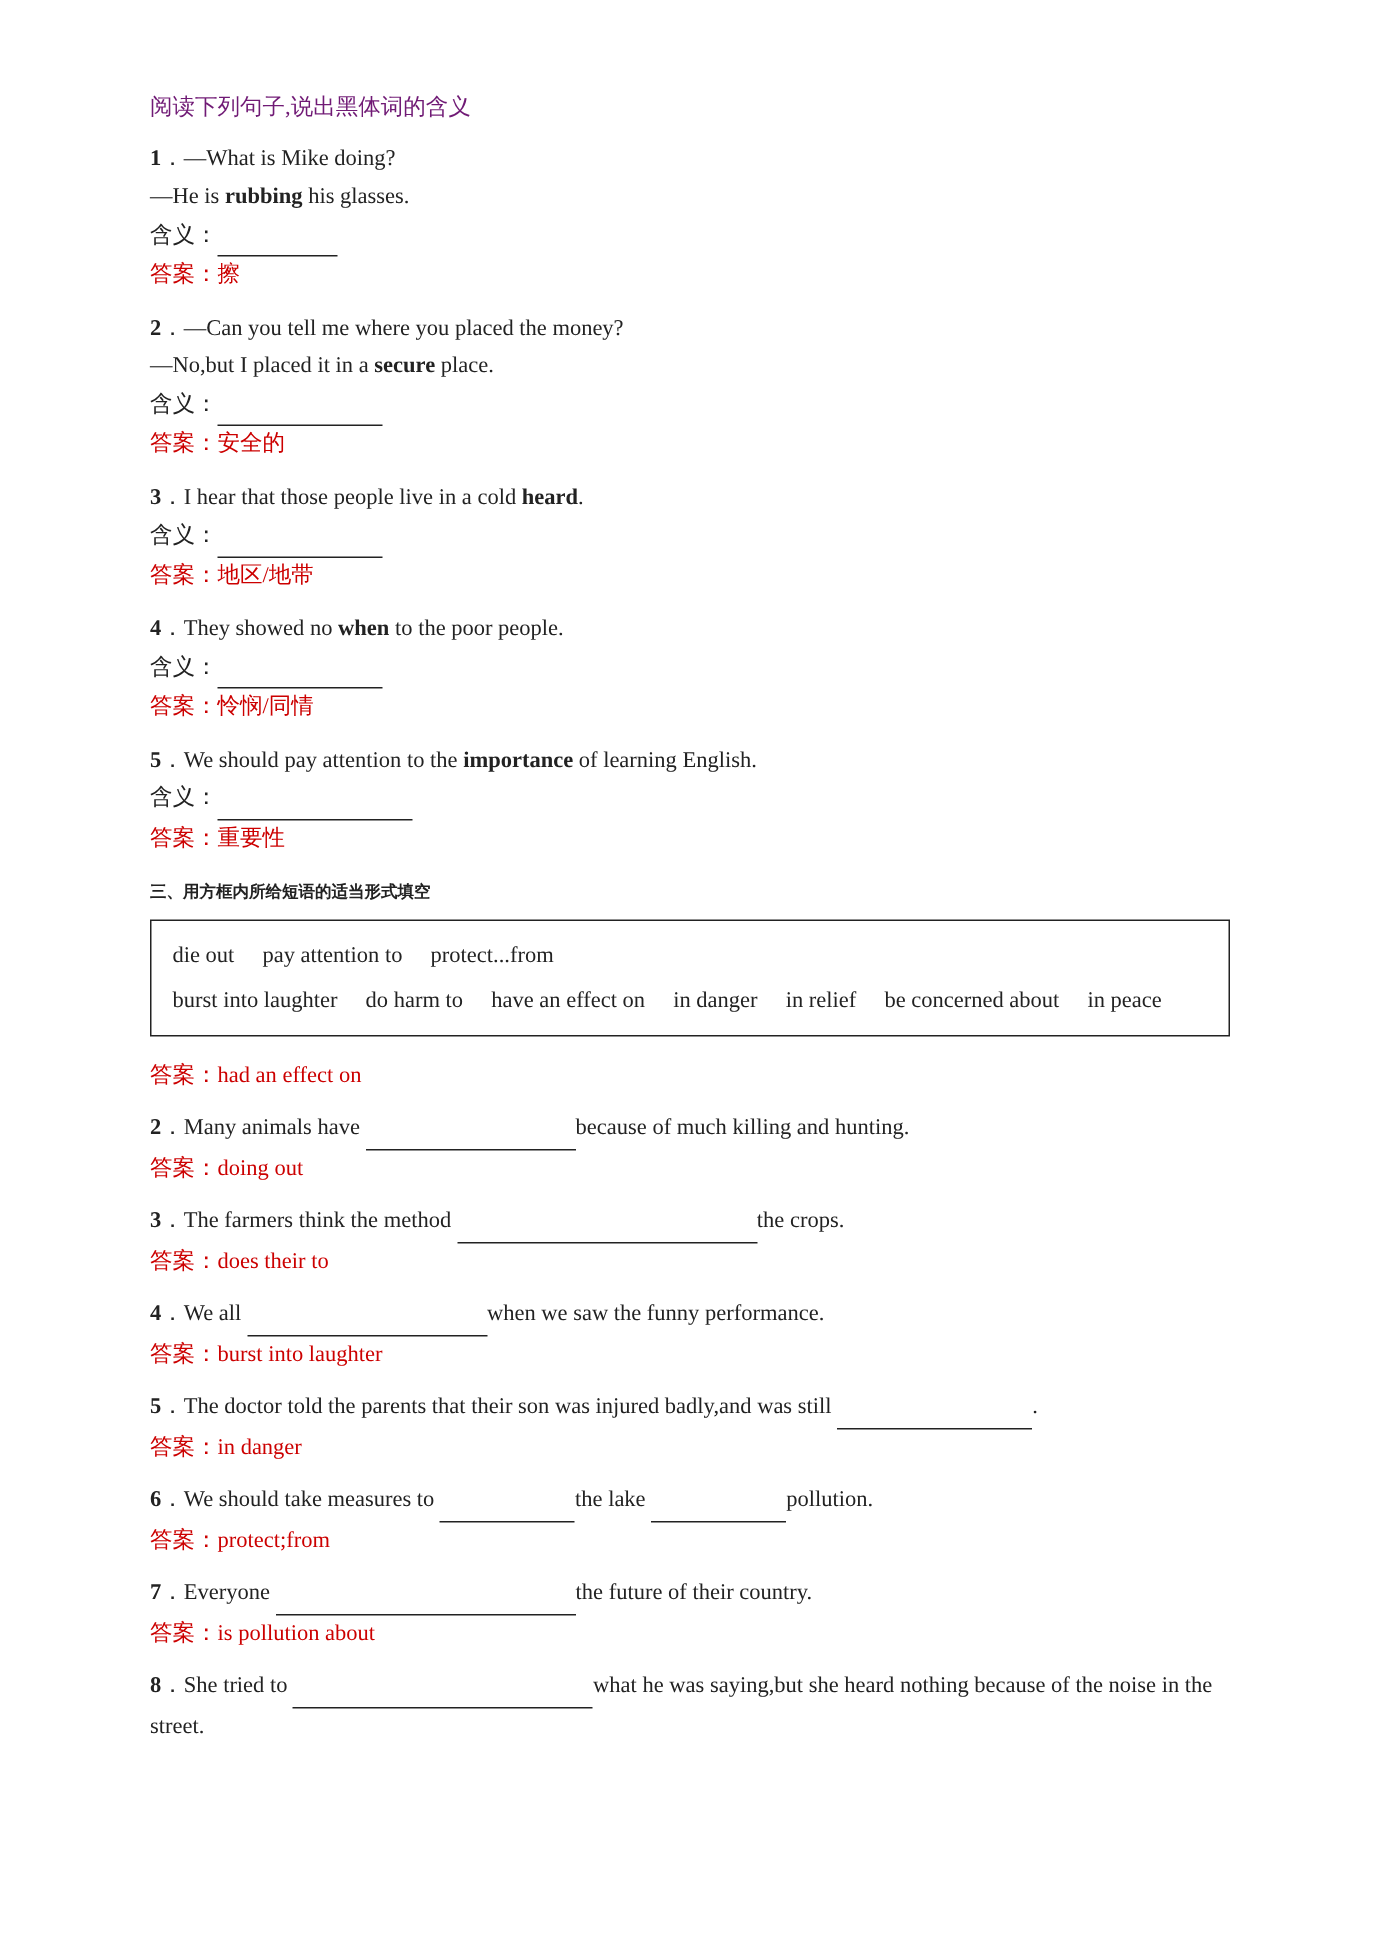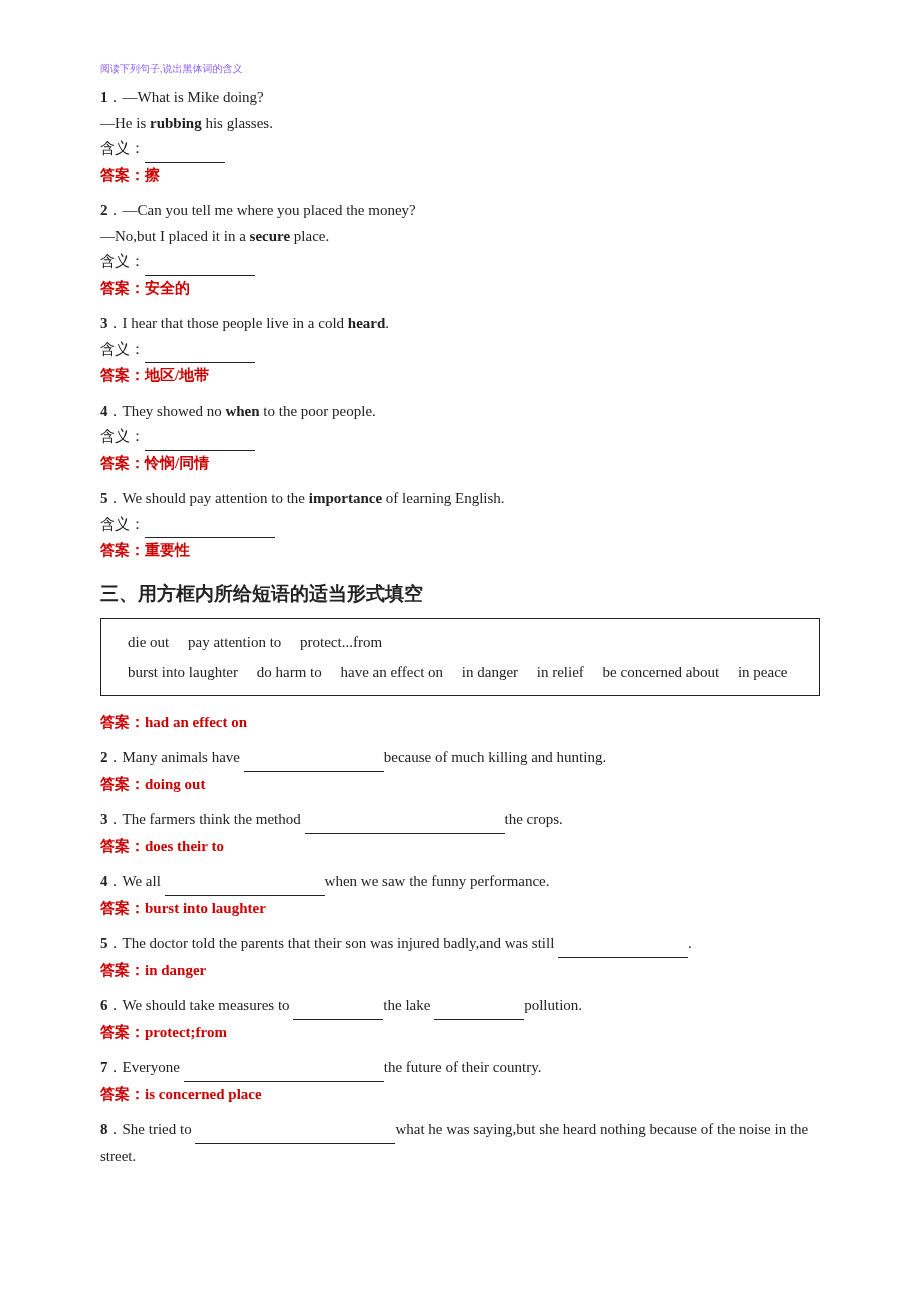--- a/index.html
+++ b/index.html
@@ -11,57 +11,56 @@
       background: #fff;
       font-family: "SimSun", "宋体", serif;
       font-size: 15px;
       color: #222;
       width: 920px;
       min-height: 1302px;
       padding: 60px 100px 60px 100px;
       line-height: 1.7;
     }
     .section-title {
-      font-size: 10px;
+      font-size: 15px;
       margin-bottom: 8px;
-      color: #8b5cf6;
+      color: #701a75;
       font-family: Liberation Serif, serif;
     }
     .question-block {
       margin-bottom: 4px;
     }
     .question-line {
       margin-bottom: 0px;
     }
     .meaning-line {
       margin-bottom: 0px;
       color: #222;
     }
     .answer-line {
       color: #cc0000;
       margin-bottom: 10px;
-      font-weight: bold;
     }
     .bold {
       font-weight: bold;
     }
     .underline {
       border-bottom: 1px solid #222;
       display: inline-block;
       min-width: 80px;
     }
     .section3-title {
-      font-size: 19px;
+      font-size: 11px;
       font-weight: bold;
       margin: 14px 0 8px 0;
       color: #222;
     }
     .phrase-box {
       border: 1.5px solid #222;
-      padding: 8px 27px;
+      padding: 8px 14px;
       margin-bottom: 14px;
       line-height: 2;
       color: #222;
       font-size: 15px;
     }
     .fill-line {
       border-bottom: 1px solid #222;
       display: inline-block;
     }
     .q-num {
@@ -148,20 +147,20 @@
   <div class="question-line">
     <span class="q-num">6</span>．We should take measures to <span class="fill-line" style="min-width:90px;">&nbsp;</span>the lake <span class="fill-line" style="min-width:90px;">&nbsp;</span>pollution.
   </div>
   <div class="answer-line">答案：protect;from</div>
 </div>
 
 <div class="question-block">
   <div class="question-line">
     <span class="q-num">7</span>．Everyone <span class="fill-line" style="min-width:200px;">&nbsp;</span>the future of their country.
   </div>
-  <div class="answer-line">答案：is concerned place</div>
+  <div class="answer-line">答案：is pollution about</div>
 </div>
 
 <div class="question-block">
   <div class="question-line">
     <span class="q-num">8</span>．She tried to <span class="fill-line" style="min-width:200px;">&nbsp;</span>what he was saying,but she heard nothing because of the noise in the street.
   </div>
 </div>
 
 </body></html>

